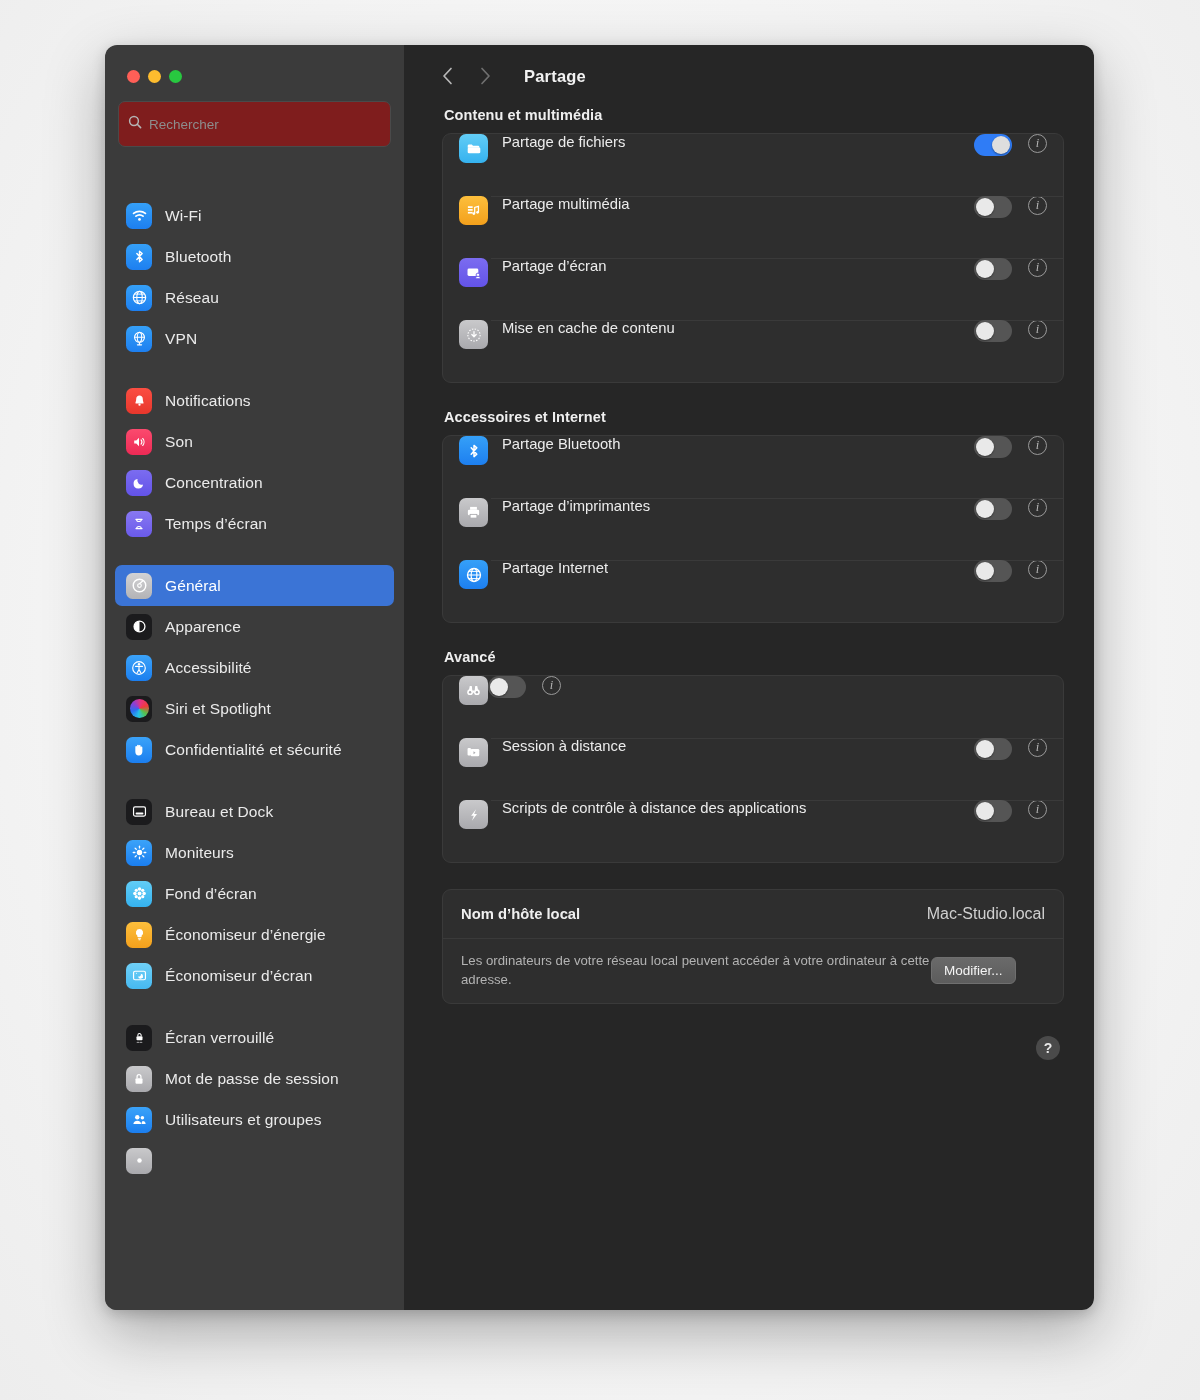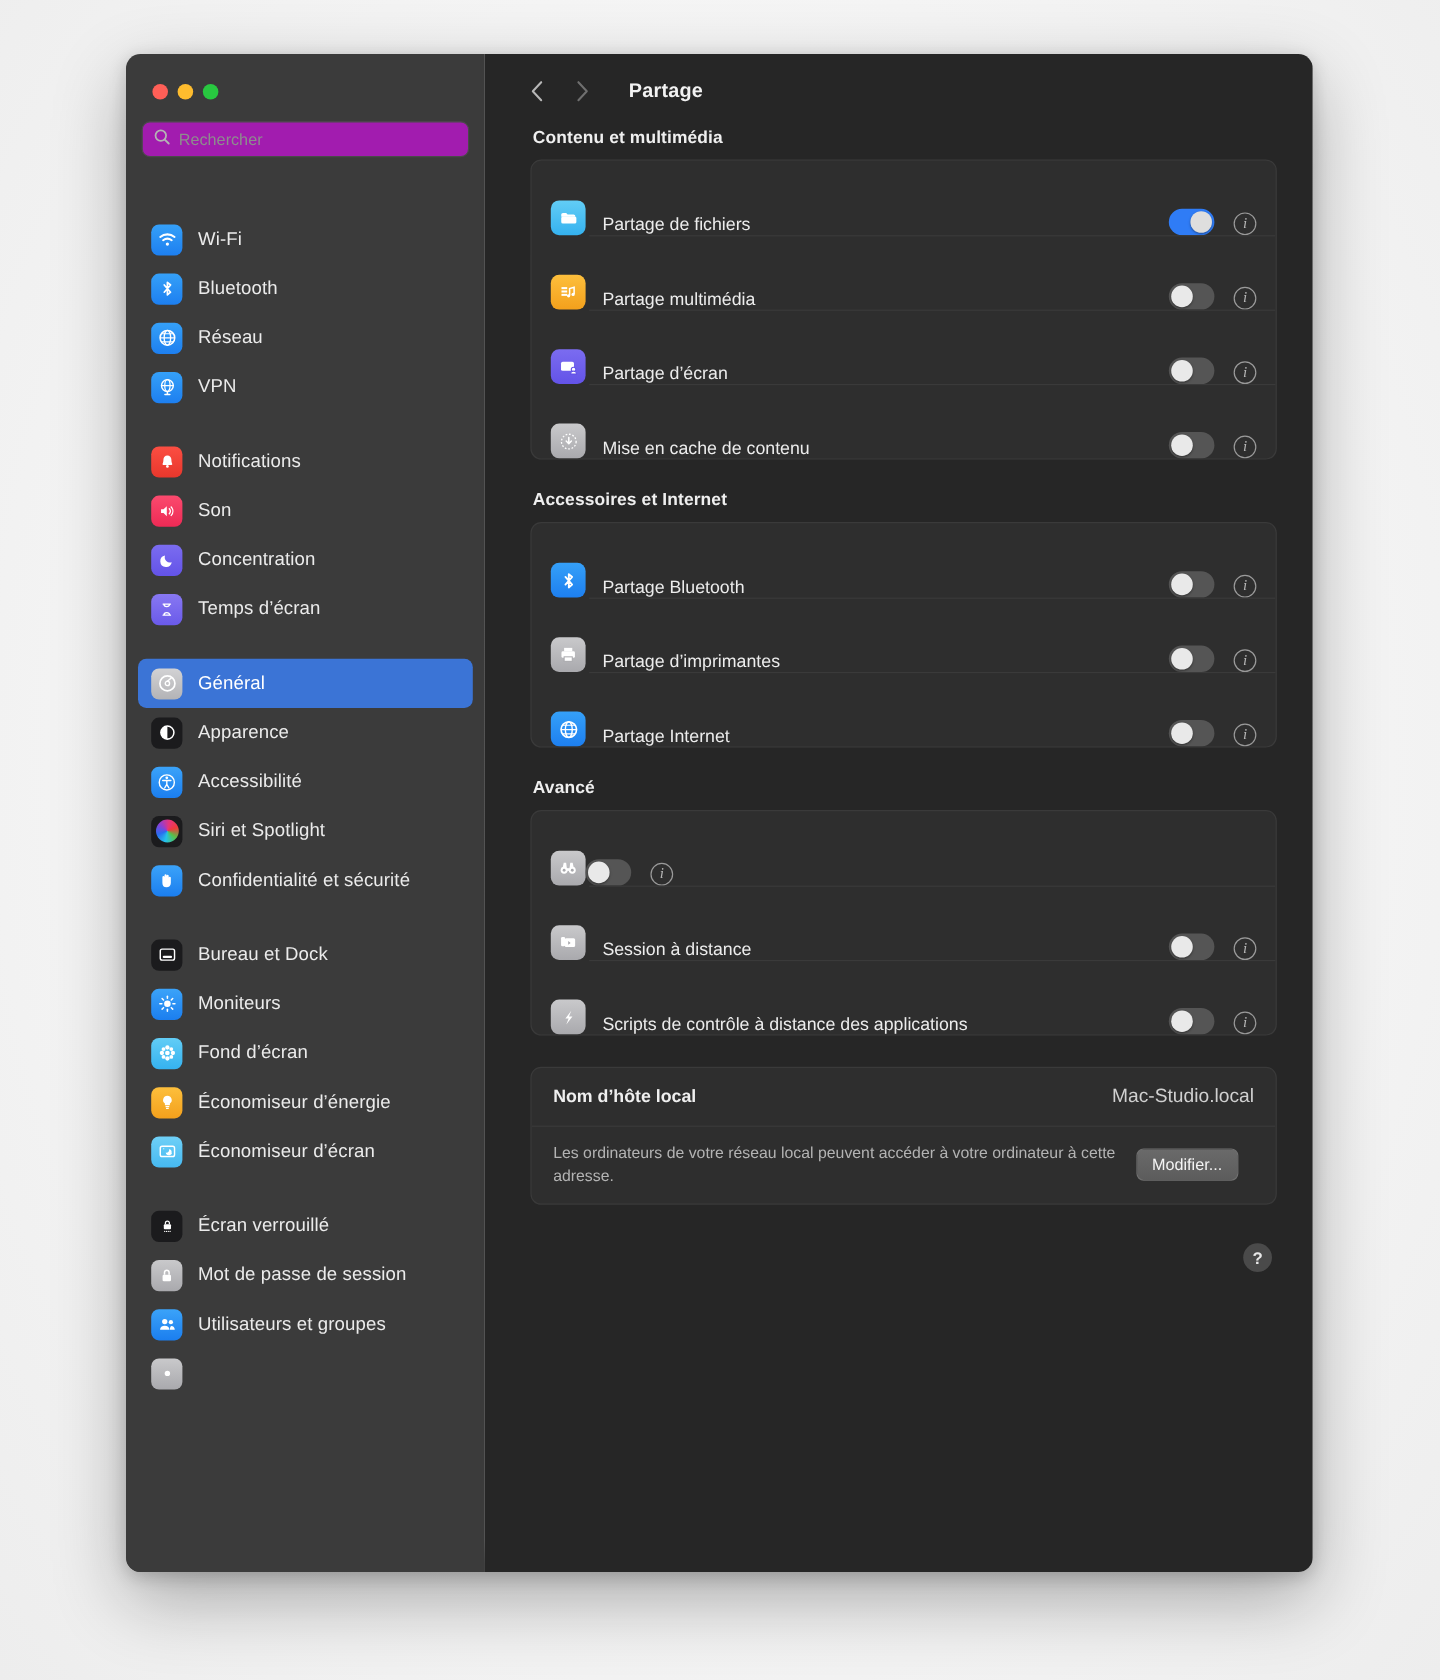--- a/index.html
+++ b/index.html
@@ -38,22 +38,22 @@
     display: flex; gap: 8px;
     padding: 25px 0 0 22px;
   }
   .dot { width: 13px; height: 13px; border-radius: 50%; }
   .dot.red { background: #ff5f57; }
   .dot.yellow { background: #febc2e; }
   .dot.green { background: #28c840; }
 
   .search-wrap { padding: 18px 13px 0 13px; }
   .search-box {
-    height: 30px;
-    background: #a21caf;
+    height: 46px;
+    background: #7f1d1d;
     border: 1px solid #4a4a4a;
     border-radius: 7px;
     display: flex; align-items: center;
     padding: 0 9px;
     gap: 7px;
   }
   .search-box svg { flex: 0 0 auto; }
   .search-input {
     background: transparent; border: none; outline: none;
     color: #d6d6d6; font-size: 13.5px;
@@ -147,21 +147,21 @@
     letter-spacing: .1px;
   }
   .card {
     background: #2e2e2e;
     border: 1px solid #3a3a3a;
     border-radius: 9px;
     overflow: hidden;
     margin-bottom: 26px;
   }
   .row {
-    display: flex; align-items: flex-end;
+    display: flex; align-items: flex-start;
     height: 62px;
     padding: 0 16px 0 16px;
     position: relative;
   }
   .row + .row::before {
     content: "";
     position: absolute;
     left: 48px; right: 0; top: 0;
     height: 1px; background: #3a3a3a;
   }
@@ -213,21 +213,20 @@
     height: 48px;
     padding: 0 18px;
     justify-content: space-between;
   }
   .host-label { color: #efefef; font-size: 14.8px; font-weight: bold; }
   .host-value { color: #d0d0d0; font-size: 16px; }
   .host-desc-row {
     display: flex; align-items: center;
     padding: 12px 18px 14px 18px;
     border-top: 1px solid #3a3a3a;
-    gap: 16px;
   }
   .host-desc {
     color: #b3b3b3; font-size: 13.2px; line-height: 1.45;
     flex: 1; max-width: 470px;
   }
   .btn {
     background: linear-gradient(180deg,#6a6a6a,#5c5c5c);
     border: 1px solid #6f6f6f;
     color: #f4f4f4;
     font-size: 13.5px;

